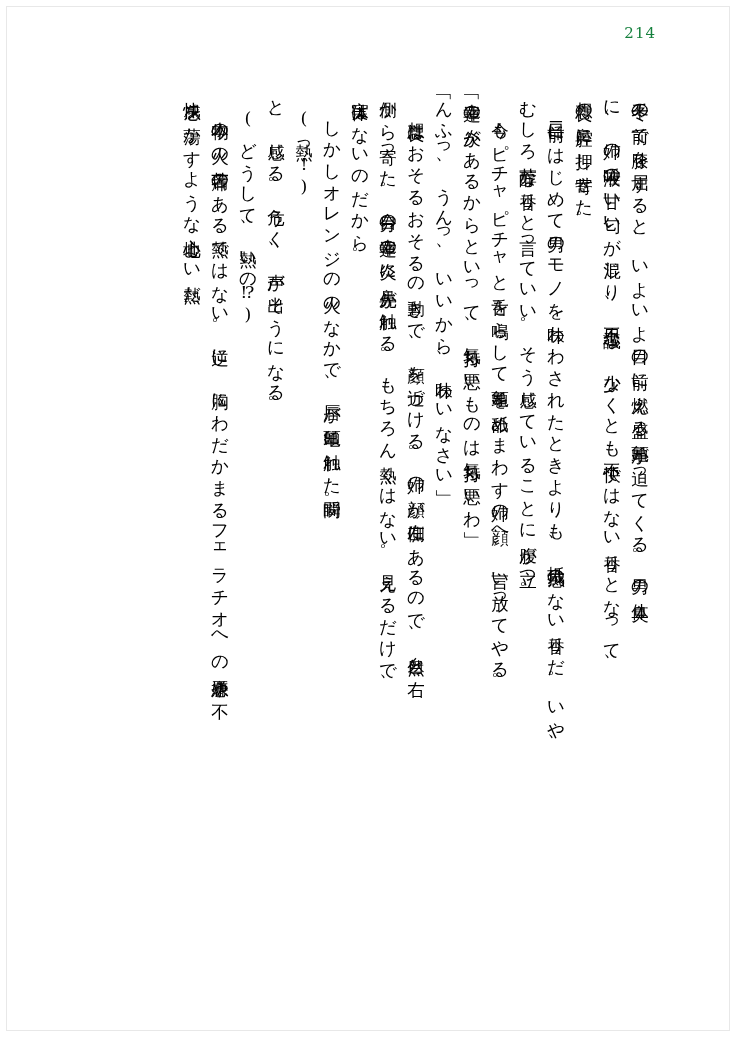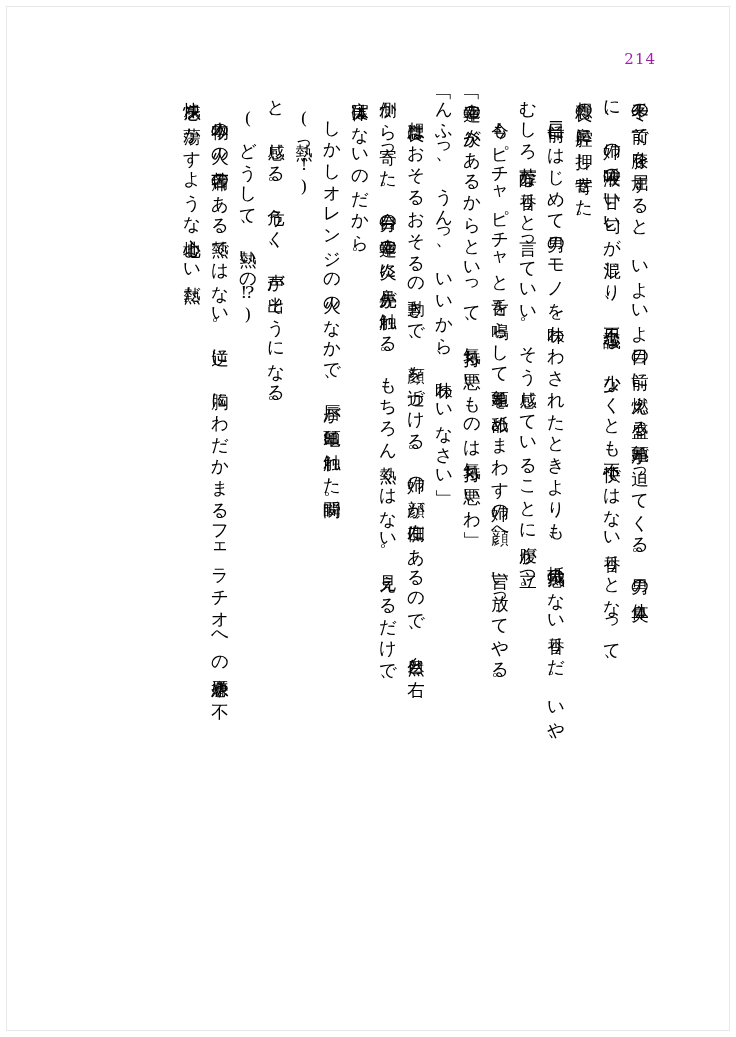--- a/index.html
+++ b/index.html
@@ -28,25 +28,25 @@
     position: absolute;
     left: 6px;
     top: 6px;
     right: 6px;
     bottom: 6px;
     border: 1px solid #e8e8e8;
     pointer-events: none;
   }
   #page-number {
     position: absolute;
-    top: 50px;
+    top: 24px;
     right: 80px;
     font-size: 15px;
     letter-spacing: 1px;
-    color: #a21caf;
+    color: #15803d;
     font-family: "DejaVu Serif", "Liberation Serif", serif;
   }
   
   #body-text {
     position: absolute;
     top: 88px;
     right: 88px;
     left: 96px;
     height: 880px;
     display: flex;

